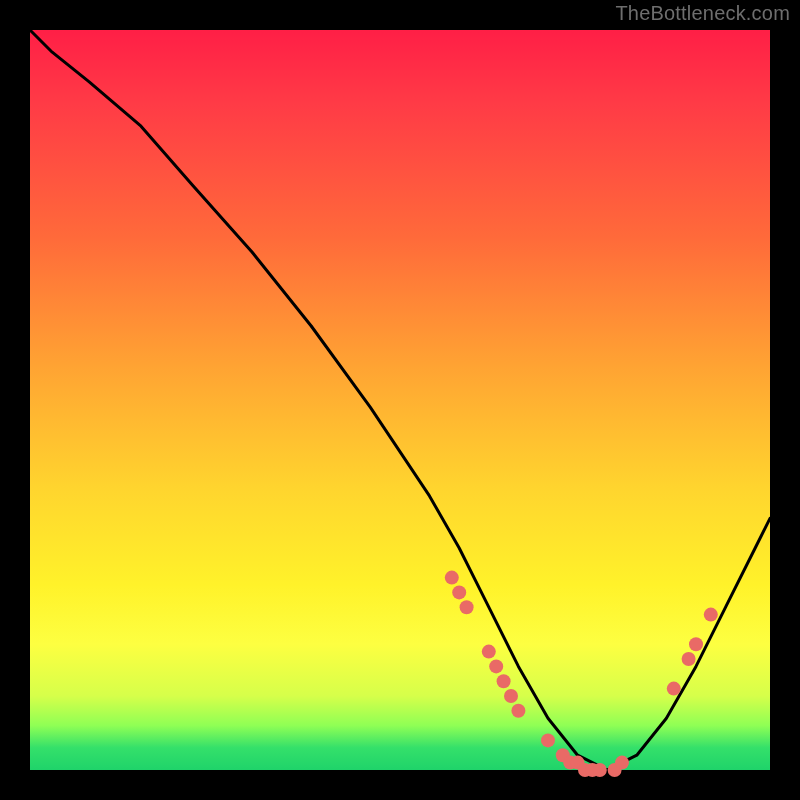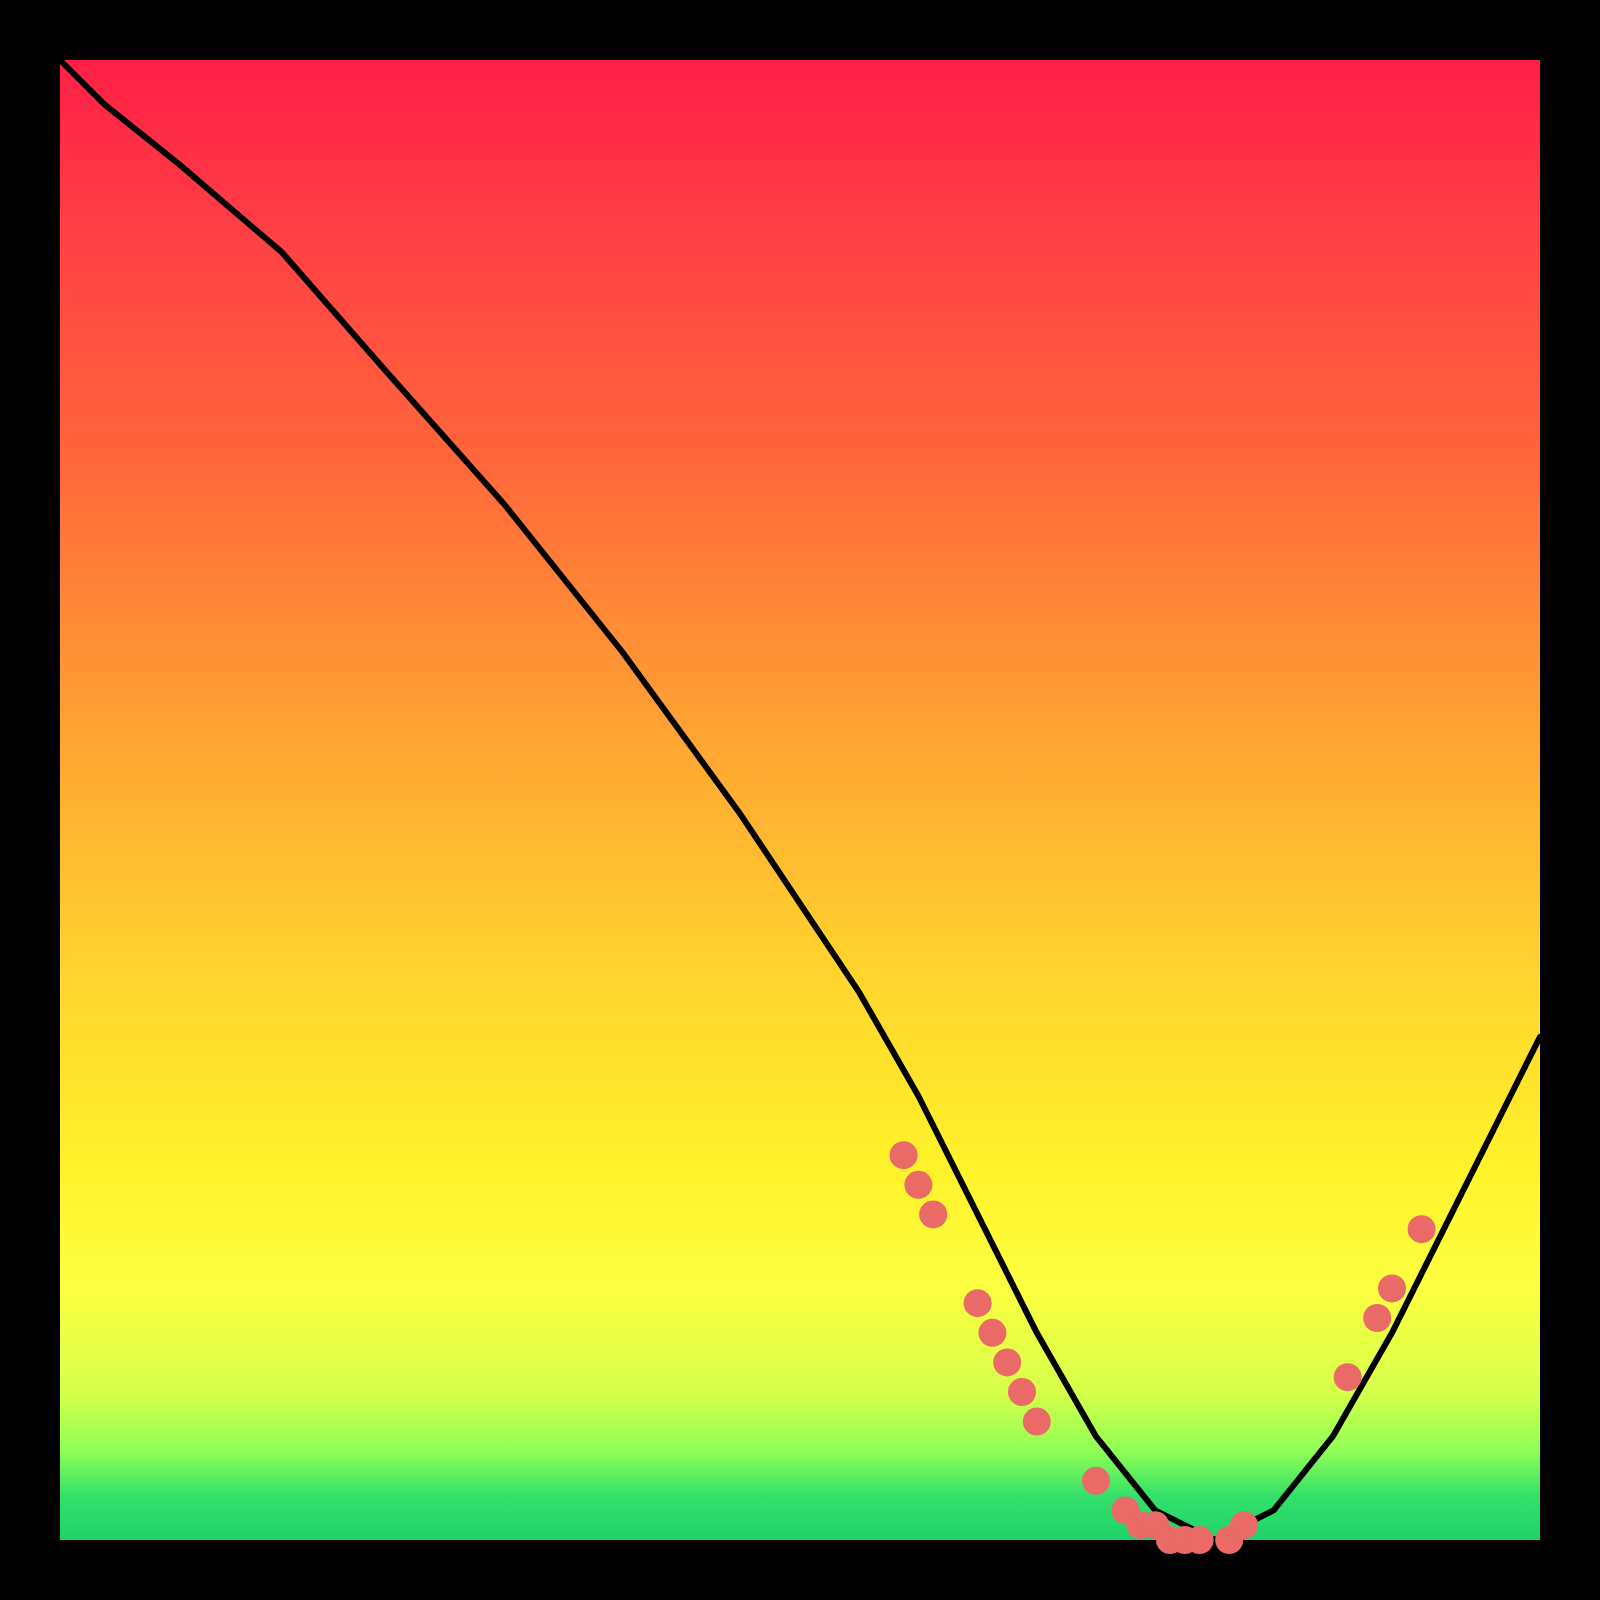--- a/index.html
+++ b/index.html
@@ -55,20 +55,21 @@
     top: 0;
     width: 740px;
     height: 740px;
     overflow: visible;
   }
 </style>
 </head>
 <body>
 
 <div class="frame">
+  <div class="watermark">TheBottleneck.com</div>
 
   <div class="plot">
     <svg class="curve" viewBox="0 0 740 740">
       <path id="curve-path" fill="none" stroke="#000000" stroke-width="3" stroke-linejoin="round" stroke-linecap="round" d="M0.0 0.0 L22.2 22.2 L59.2 51.8 L111.0 96.2 L162.8 155.4 L222.0 222.0 L281.2 296.0 L340.4 377.4 L399.6 466.2 L429.2 518.0 L458.8 577.2 L488.4 636.4 L518.0 688.2 L547.6 725.2 L577.2 740.0 L606.8 725.2 L636.4 688.2 L666.0 636.4 L695.6 577.2 L725.2 518.0 L740.0 488.4"></path>
       <g id="markers">
           <circle cx="421.8" cy="547.6" r="7" fill="#e96a66"></circle>
           <circle cx="429.2" cy="562.4" r="7" fill="#e96a66"></circle>
           <circle cx="436.6" cy="577.2" r="7" fill="#e96a66"></circle>
           <circle cx="458.8" cy="621.6" r="7" fill="#e96a66"></circle>
           <circle cx="466.2" cy="636.4" r="7" fill="#e96a66"></circle>

